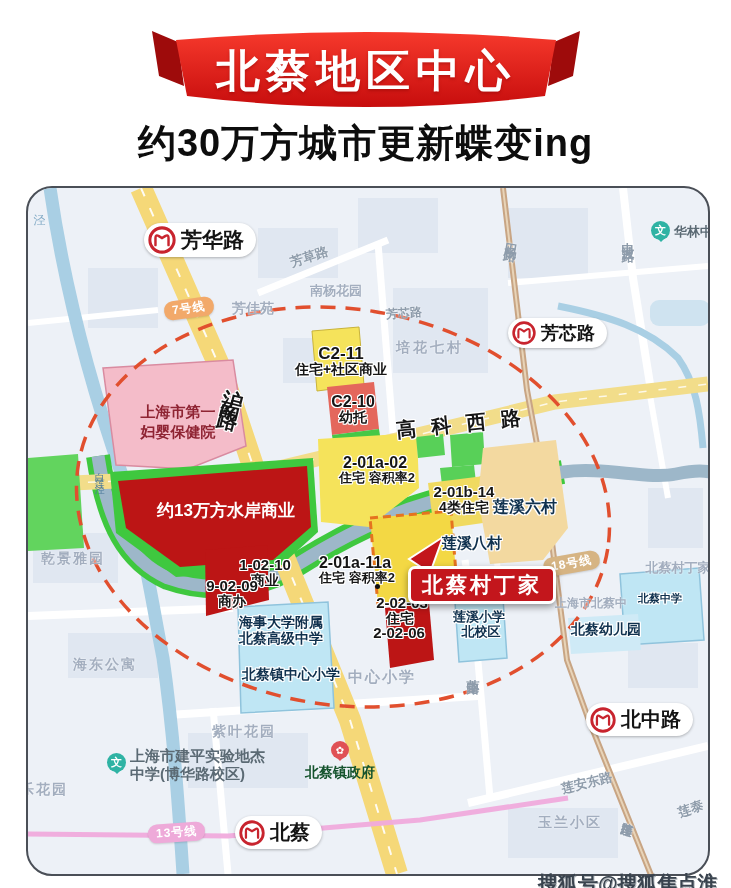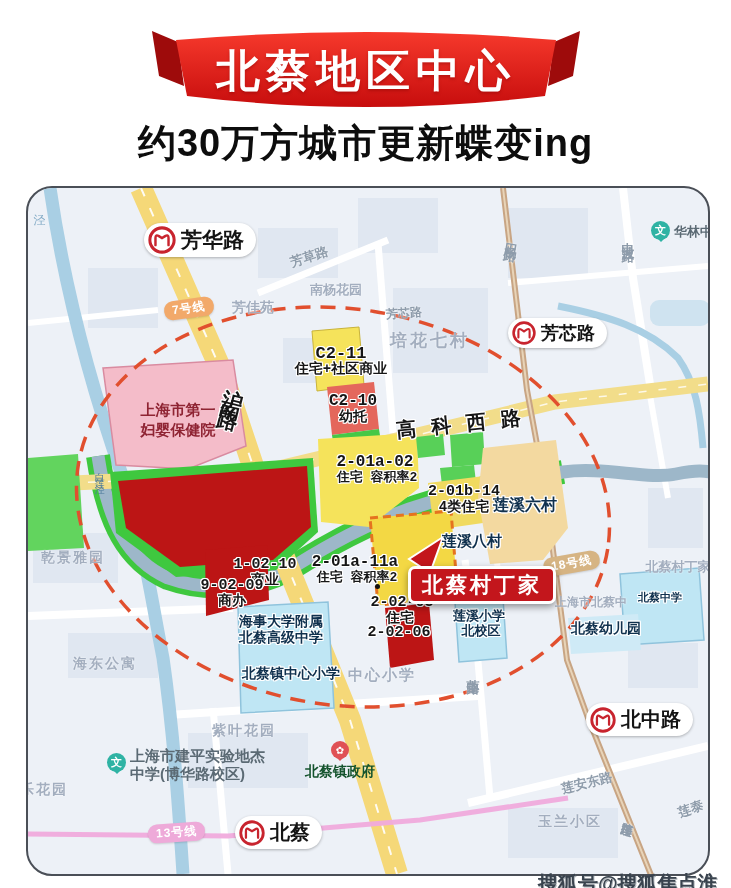--- a/index.html
+++ b/index.html
@@ -13,21 +13,21 @@
                align-items:center;justify-content:center;color:#fff;font-size:44px;
                font-weight:900;letter-spacing:6px;text-shadow:0 2px 3px rgba(120,0,0,.35);}
   .subtitle{position:absolute;left:0;top:102px;width:100%;text-align:center;color:#0d0d0d;
             font-size:38px;font-weight:900;letter-spacing:1px;}
 
   
   .map{position:absolute;left:26px;top:170px;width:680px;height:686px;background:#edf1f7;
        border:2px solid #4a4f57;border-radius:26px;overflow:hidden;}
   .map svg.base{position:absolute;left:0;top:0;}
   .lbl{position:absolute;white-space:nowrap;line-height:1.12;}
-  .ctr{transform:translateX(-50%);text-align:center;font-family:Liberation Mono, monospace;}
+  .ctr{transform:translateX(-50%);text-align:center;}
   .outline{text-shadow:-1px -1px 0 #fff,1px -1px 0 #fff,-1px 1px 0 #fff,1px 1px 0 #fff,
            -1px 0 0 #fff,1px 0 0 #fff,0 -1px 0 #fff,0 1px 0 #fff;}
   .pcl{font-weight:900;color:#161616;}
   .gray{color:#a3aebf;font-weight:700;text-shadow:0 0 2px #fff;}
   .road{color:#8e9cab;font-weight:700;text-shadow:0 0 2px #fff;}
   .dark{color:#10314e;font-weight:900;}
   .vert{writing-mode:vertical-rl;}
 
   
   .station{position:absolute;display:flex;align-items:center;gap:5px;background:#fff;
@@ -222,26 +222,27 @@
     <div class="dot" style="left:347px;top:396px;"></div>
     <div class="lbl ctr pcl outline" style="left:436px;top:296px;font-size:15px;">2-01b-14</div>
     <div class="lbl ctr pcl outline" style="left:436px;top:312px;font-size:14px;">4类住宅</div>
     <div class="lbl ctr pcl outline" style="left:237px;top:369px;font-size:15px;">1-02-10</div>
     <div class="lbl ctr pcl outline" style="left:237px;top:385px;font-size:14px;">商业</div>
     <div class="lbl ctr pcl outline" style="left:204px;top:390px;font-size:15px;">9-02-09</div>
     <div class="lbl ctr pcl outline" style="left:204px;top:406px;font-size:14px;">商办</div>
     <div class="lbl ctr pcl outline" style="left:374px;top:407px;font-size:15px;">2-02-03</div>
     <div class="lbl ctr pcl outline" style="left:372px;top:423px;font-size:14px;">住宅</div>
     <div class="lbl ctr pcl outline" style="left:371px;top:437px;font-size:15px;">2-02-06</div>
+    <div class="lbl ctr" style="left:198px;top:313px;font-size:17px;font-weight:900;color:#fff;">约13万方水岸商业</div>
 
     <div class="lbl ctr" style="left:150px;top:216px;font-size:15px;font-weight:900;color:#8f2433;">上海市第一</div>
     <div class="lbl ctr" style="left:150px;top:236px;font-size:15px;font-weight:900;color:#8f2433;">妇婴保健院</div>
     <div class="lbl ctr gray" style="left:308px;top:96px;font-size:13px;">南杨花园</div>
     <div class="lbl ctr gray" style="left:225px;top:113px;font-size:14px;">芳佳苑</div>
-    <div class="lbl ctr gray" style="left:402px;top:144px;font-size:17px;letter-spacing:3px;">培花七村</div>
+    <div class="lbl ctr gray" style="left:402px;top:152px;font-size:14px;letter-spacing:3px;">培花七村</div>
     <div class="lbl" style="left:646px;top:37px;font-size:13px;color:#5b6a74;font-weight:700;">华林中</div>
     <div class="edu-icon" style="left:623px;top:33px;">
         <span>文</span>
       </div>
     <div class="lbl ctr dark outline" style="left:497px;top:310px;font-size:16px;">莲溪六村</div>
     <div class="lbl ctr dark outline" style="left:444px;top:347px;font-size:15px;">莲溪八村</div>
     <div class="lbl ctr gray" style="left:650px;top:373px;font-size:13px;">北蔡村丁家</div>
     <div class="lbl ctr gray" style="left:45px;top:363px;font-size:14px;letter-spacing:2px;">乾景雅园</div>
     <div class="lbl ctr gray" style="left:77px;top:469px;font-size:14px;letter-spacing:2px;">海东公寓</div>
     <div class="lbl ctr gray" style="left:216px;top:536px;font-size:14px;letter-spacing:2px;">紫叶花园</div>

